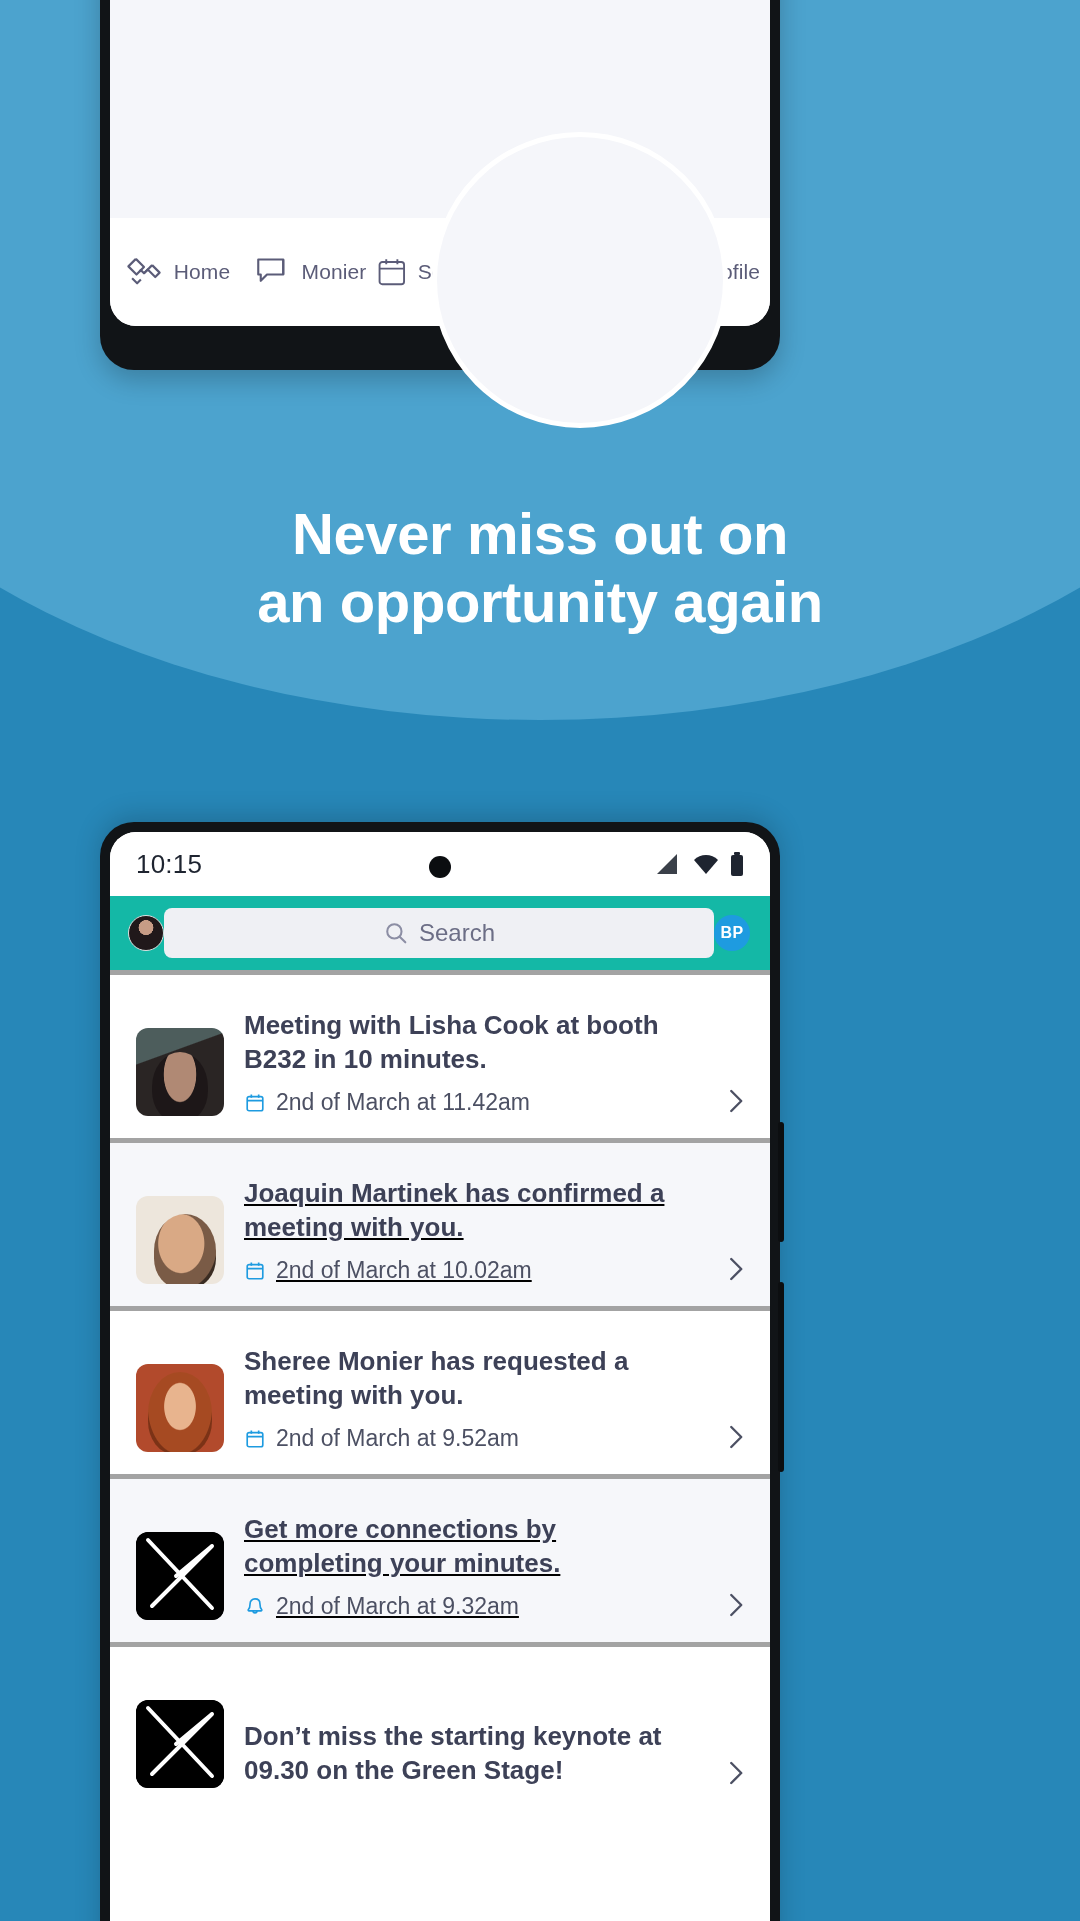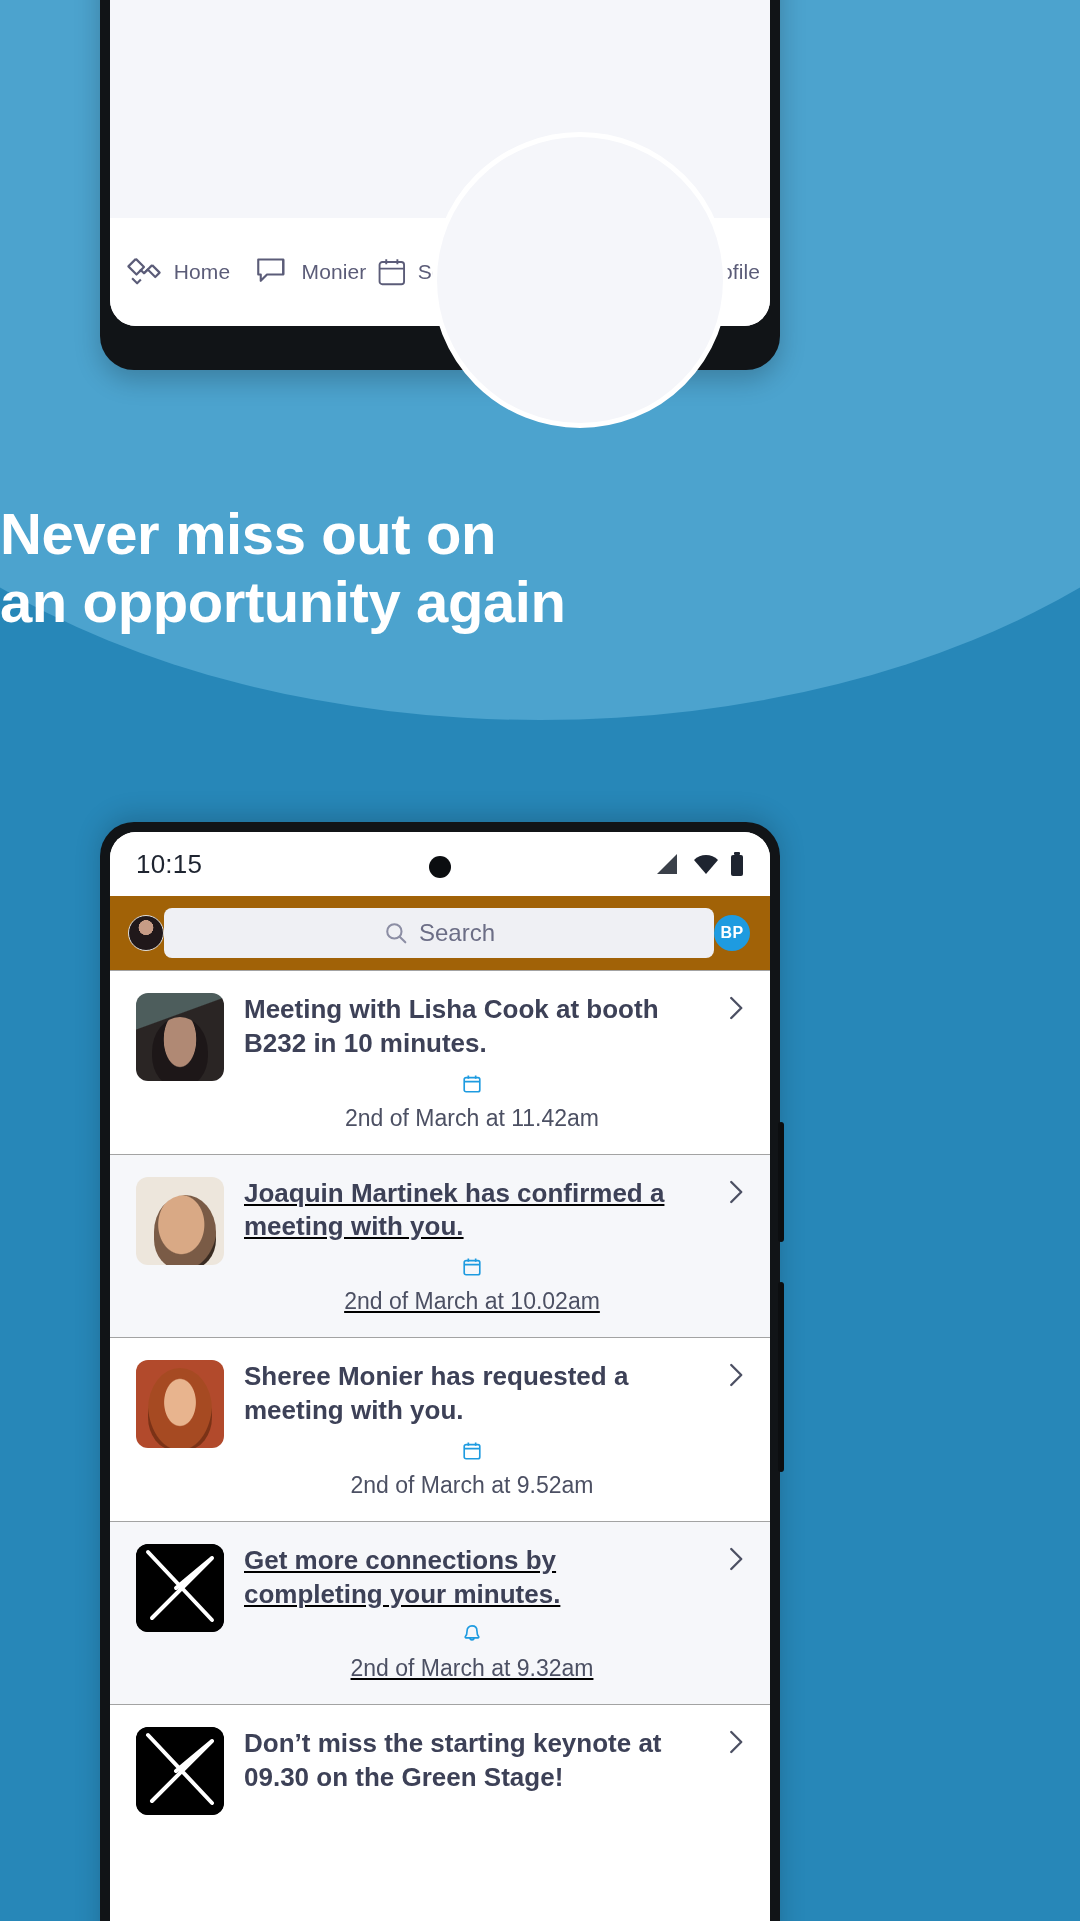--- a/index.html
+++ b/index.html
@@ -59,21 +59,21 @@
     transform-origin:center center;
   }
   #lens-screen {
     width:680px; height:510px; background:#F5F6FA;
     border-radius:26px; position:relative; overflow:hidden;
   }
 
   
   #headline {
     position:absolute; left:0; right:0; top:500px;
-    color:#FFFFFF;
+    text-align:center; color:#FFFFFF;
     font-size:58px; font-weight:700; line-height:1.18;
     letter-spacing:-.4px;
   }
 
   
   #phone-bottom {
     position:absolute; left:100px; top:822px; width:680px; height:1160px;
     background:#111417; border-radius:34px 34px 0 0;
     padding:10px 10px 0 10px;
     box-shadow:0 -6px 26px rgba(0,0,0,.18);
@@ -97,42 +97,42 @@
     position:absolute; left:50%; top:24px; transform:translateX(-50%);
     width:22px; height:22px; border-radius:50%; background:#0B0D10;
   }
   #status-icons {
     position:absolute; right:26px; top:50%; transform:translateY(-50%);
     display:flex; align-items:center; gap:11px;
   }
 
   #searchrow {
     height:74px; display:flex; align-items:center; 
-    padding:0 20px 0 18px; background:#a16207;
+    padding:0 20px 0 18px; background:#14b8a6;
   }
   #user-avatar {
     width:36px; height:36px; border-radius:50%; flex:none;
     background:radial-gradient(circle at 50% 34%, #C79C86 0 26%, #20181A 27% 100%);
     border:1px solid #ddd;
   }
   #searchbox {
     flex:1 1 auto; height:50px; background:#EFF0F4; border-radius:8px;
     display:flex; align-items:center; justify-content:center; gap:10px;
   }
   #search-text { font-size:24px; color:#6C6E86; }
   #bp-badge {
     width:36px; height:36px; border-radius:50%; flex:none;
     background:#1E9BE0; color:#fff; font-size:16px; font-weight:700;
     display:flex; align-items:center; justify-content:center; letter-spacing:.3px;
   }
 
   .notif {
-    display:flex; align-items:flex-start; gap:20px;
+    display:flex; align-items:flex-end; gap:20px;
     padding:22px 20px 22px 26px;
-    border-top:1px solid #a3a3a3;
+    border-top:5px solid #a3a3a3;
     min-height:168px;
   }
   .notif.alt { background:#F6F7FA;text-decoration:underline; }
   .notif-avatar {
     width:88px; height:88px; border-radius:12px; flex:none;
     background:#2C2C2C; overflow:hidden; position:relative;
   }
   .av-a { background:linear-gradient(160deg,#4d5d5c 0 30%,#2a2524 31% 100%); }
   .av-a::after{content:"";position:absolute;left:16px;top:24px;width:56px;height:70px;
     border-radius:50% 50% 44% 44%;background:radial-gradient(ellipse at 50% 32%,#b08974 0 40%,#1d1718 42% 100%);}
@@ -144,21 +144,21 @@
     border-radius:50% 50% 40% 40%;background:radial-gradient(ellipse at 50% 42%,#e8b48e 0 34%,#a64a22 36% 70%,#7b3216 72% 100%);}
   .av-logo { background:#000000; }
   .av-logo svg { position:absolute; inset:0; }
 
   .notif-body { flex:1 1 auto; min-width:0; }
   .notif-title {
     font-size:26px; font-weight:700; color:#3D4157; line-height:1.3;
   }
   .notif-meta {
     margin-top:12px; display:flex; align-items:center; gap:10px;
-    font-size:23px; color:#4C5063;flex-direction:column;
+    font-size:23px; color:#4C5063;
   }
   .meta-ico { width:22px; height:22px; flex:none; display:block; }
   .chev { flex:none; width:30px; height:30px; }
 </style>
 </head>
 <body>
 
 <div id="bg-dark"></div>
 <div id="bg-light"></div>
 

